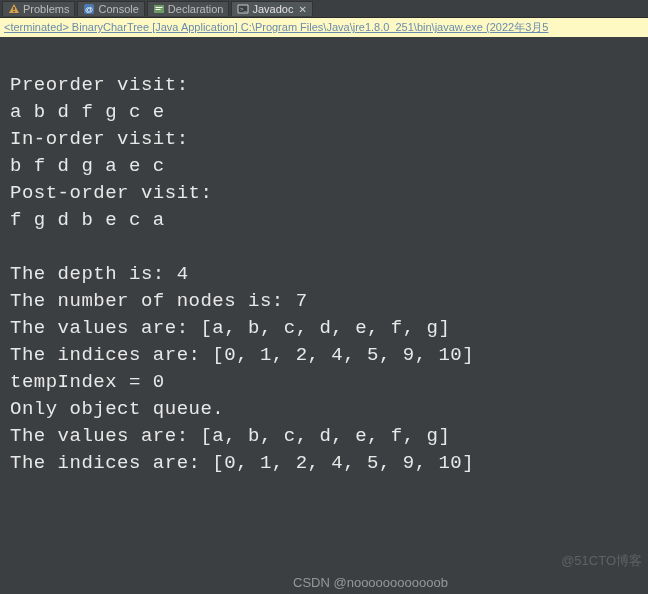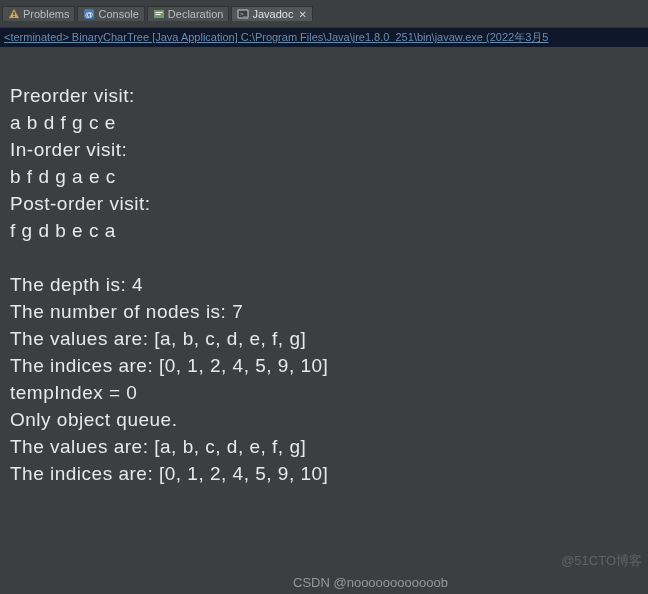--- a/index.html
+++ b/index.html
@@ -7,21 +7,21 @@
       width: 648px;
       height: 594px;
       background: #3c3f41;
       font-family: Consolas, "Courier New", monospace;
       overflow: hidden;
     }
     .tab-bar {
       display: flex;
       align-items: center;
       background: #3c3f41;
-      height: 28px;
+      height: 18px;
       border-bottom: 1px solid #2b2b2b;
       font-family: "Segoe UI", Tahoma, sans-serif;
       font-size: 11px;
       color: #bbbbbb;
       padding-left: 2px;
       gap: 2px;
     }
     .tab {
       display: flex;
       align-items: center;
@@ -45,32 +45,32 @@
       font-size: 10px;
       color: #cccccc;
       margin-left: 2px;
     }
     .term-line {
       font-family: "Segoe UI", Tahoma, sans-serif;
       font-size: 11px;
       padding: 2px 4px;
       color: #6a8caf;
       text-decoration: underline;
-      background: #0f172a;
+      background: #fef9c3;
       white-space: nowrap;
       overflow: hidden;
     }
     .console {
       background: #3c3f41;
       color: #e8e8e8;
       font-size: 19px;
       line-height: 27px;
       padding: 8px 10px;
       white-space: pre;
-      font-family: Liberation Sans, sans-serif;
+      font-family: Liberation Mono, monospace;
       letter-spacing: 0.5px;
     }
     .console .line { display: block; }
     .watermark-r {
       position: absolute;
       right: 6px;
       top: 552px;
       color: rgba(200,200,200,0.25);
       font-family: "Segoe UI", sans-serif;
       font-size: 13px;

